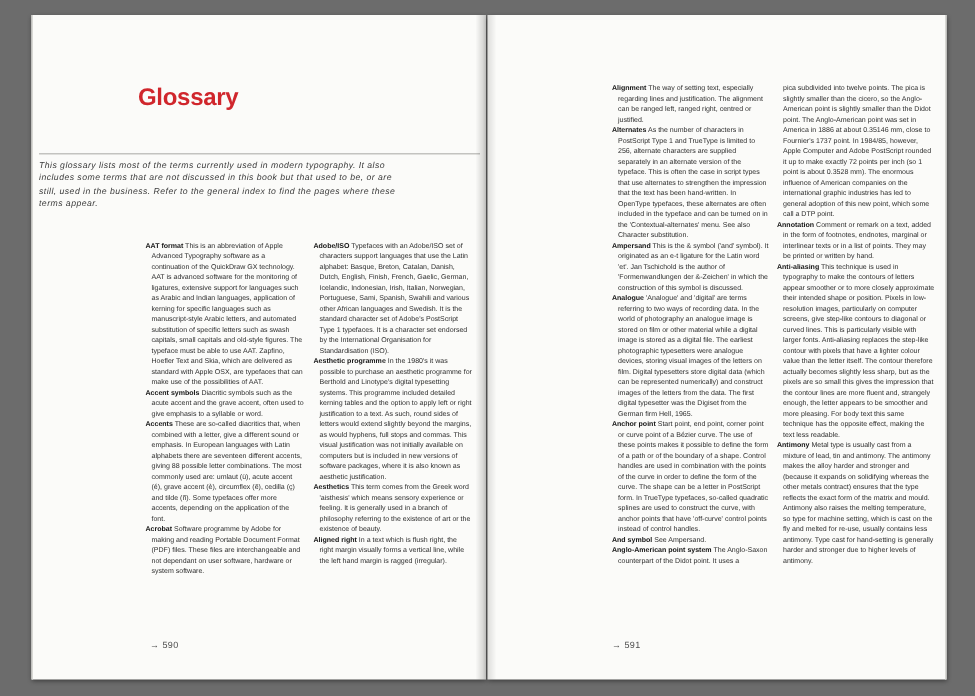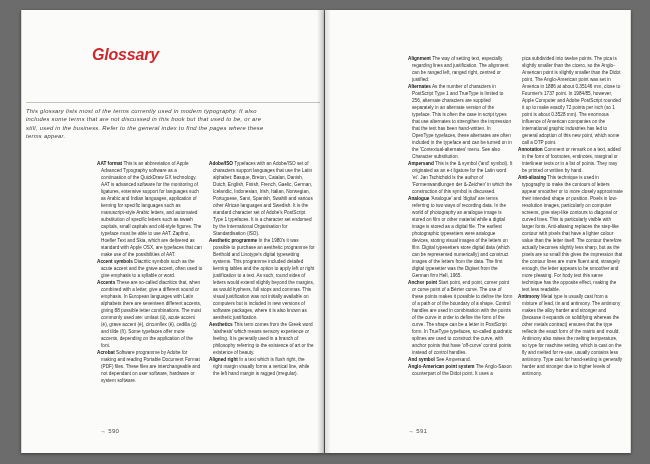--- a/index.html
+++ b/index.html
@@ -6,22 +6,22 @@
   .stage{position:relative;width:650px;height:464px;background:#6c6c6c;
          font-family:"Liberation Sans",sans-serif;overflow:hidden;}
   .page{position:absolute;top:10px;height:443px;background:#fbfbf9;
         box-shadow:0 1px 3px rgba(0,0,0,0.45);}
   .page.left{left:21px;width:302px;border-left:1px solid #d8d8d4;}
   .page.right{left:325px;width:305px;border-right:1px solid #d8d8d4;}
   .page.left::after{content:"";position:absolute;right:0;top:0;bottom:0;width:7px;
         background:linear-gradient(to right,rgba(0,0,0,0),rgba(0,0,0,0.20));}
   .page.right::before{content:"";position:absolute;left:0;top:0;bottom:0;width:6px;
         background:linear-gradient(to left,rgba(0,0,0,0),rgba(0,0,0,0.12));}
-  .title{position:absolute;left:70px;top:36px;font-size:16px;font-weight:bold;
-        color:#d0262c;letter-spacing:-0.2px;font-style:italic;}
+  .title{position:absolute;left:70px;top:47px;font-size:16px;font-weight:bold;
+        color:#d0262c;letter-spacing:-0.2px;}
   .rule{position:absolute;left:4px;width:294px;top:92px;height:1px;background:#c3c3c0;}
   .intro{position:absolute;left:4px;top:97px;width:294px;font-style:italic;
         font-size:5.8px;line-height:8.3px;letter-spacing:0.3px;color:#3b3b3b;}
   .col{position:absolute;width:106px;font-size:4.7px;line-height:7px;color:#2e2e2e;}
   .entry{text-indent:-4px;padding-left:4px;}
   .entry.cont{text-indent:0;}
   .term{font-weight:bold;color:#141414;}
   .page.left .col-1{left:75px;top:150px;}
   .page.left .col-2{left:187px;top:150px;}
   .page.right .col-1{left:83px;top:45px;width:105px;}

